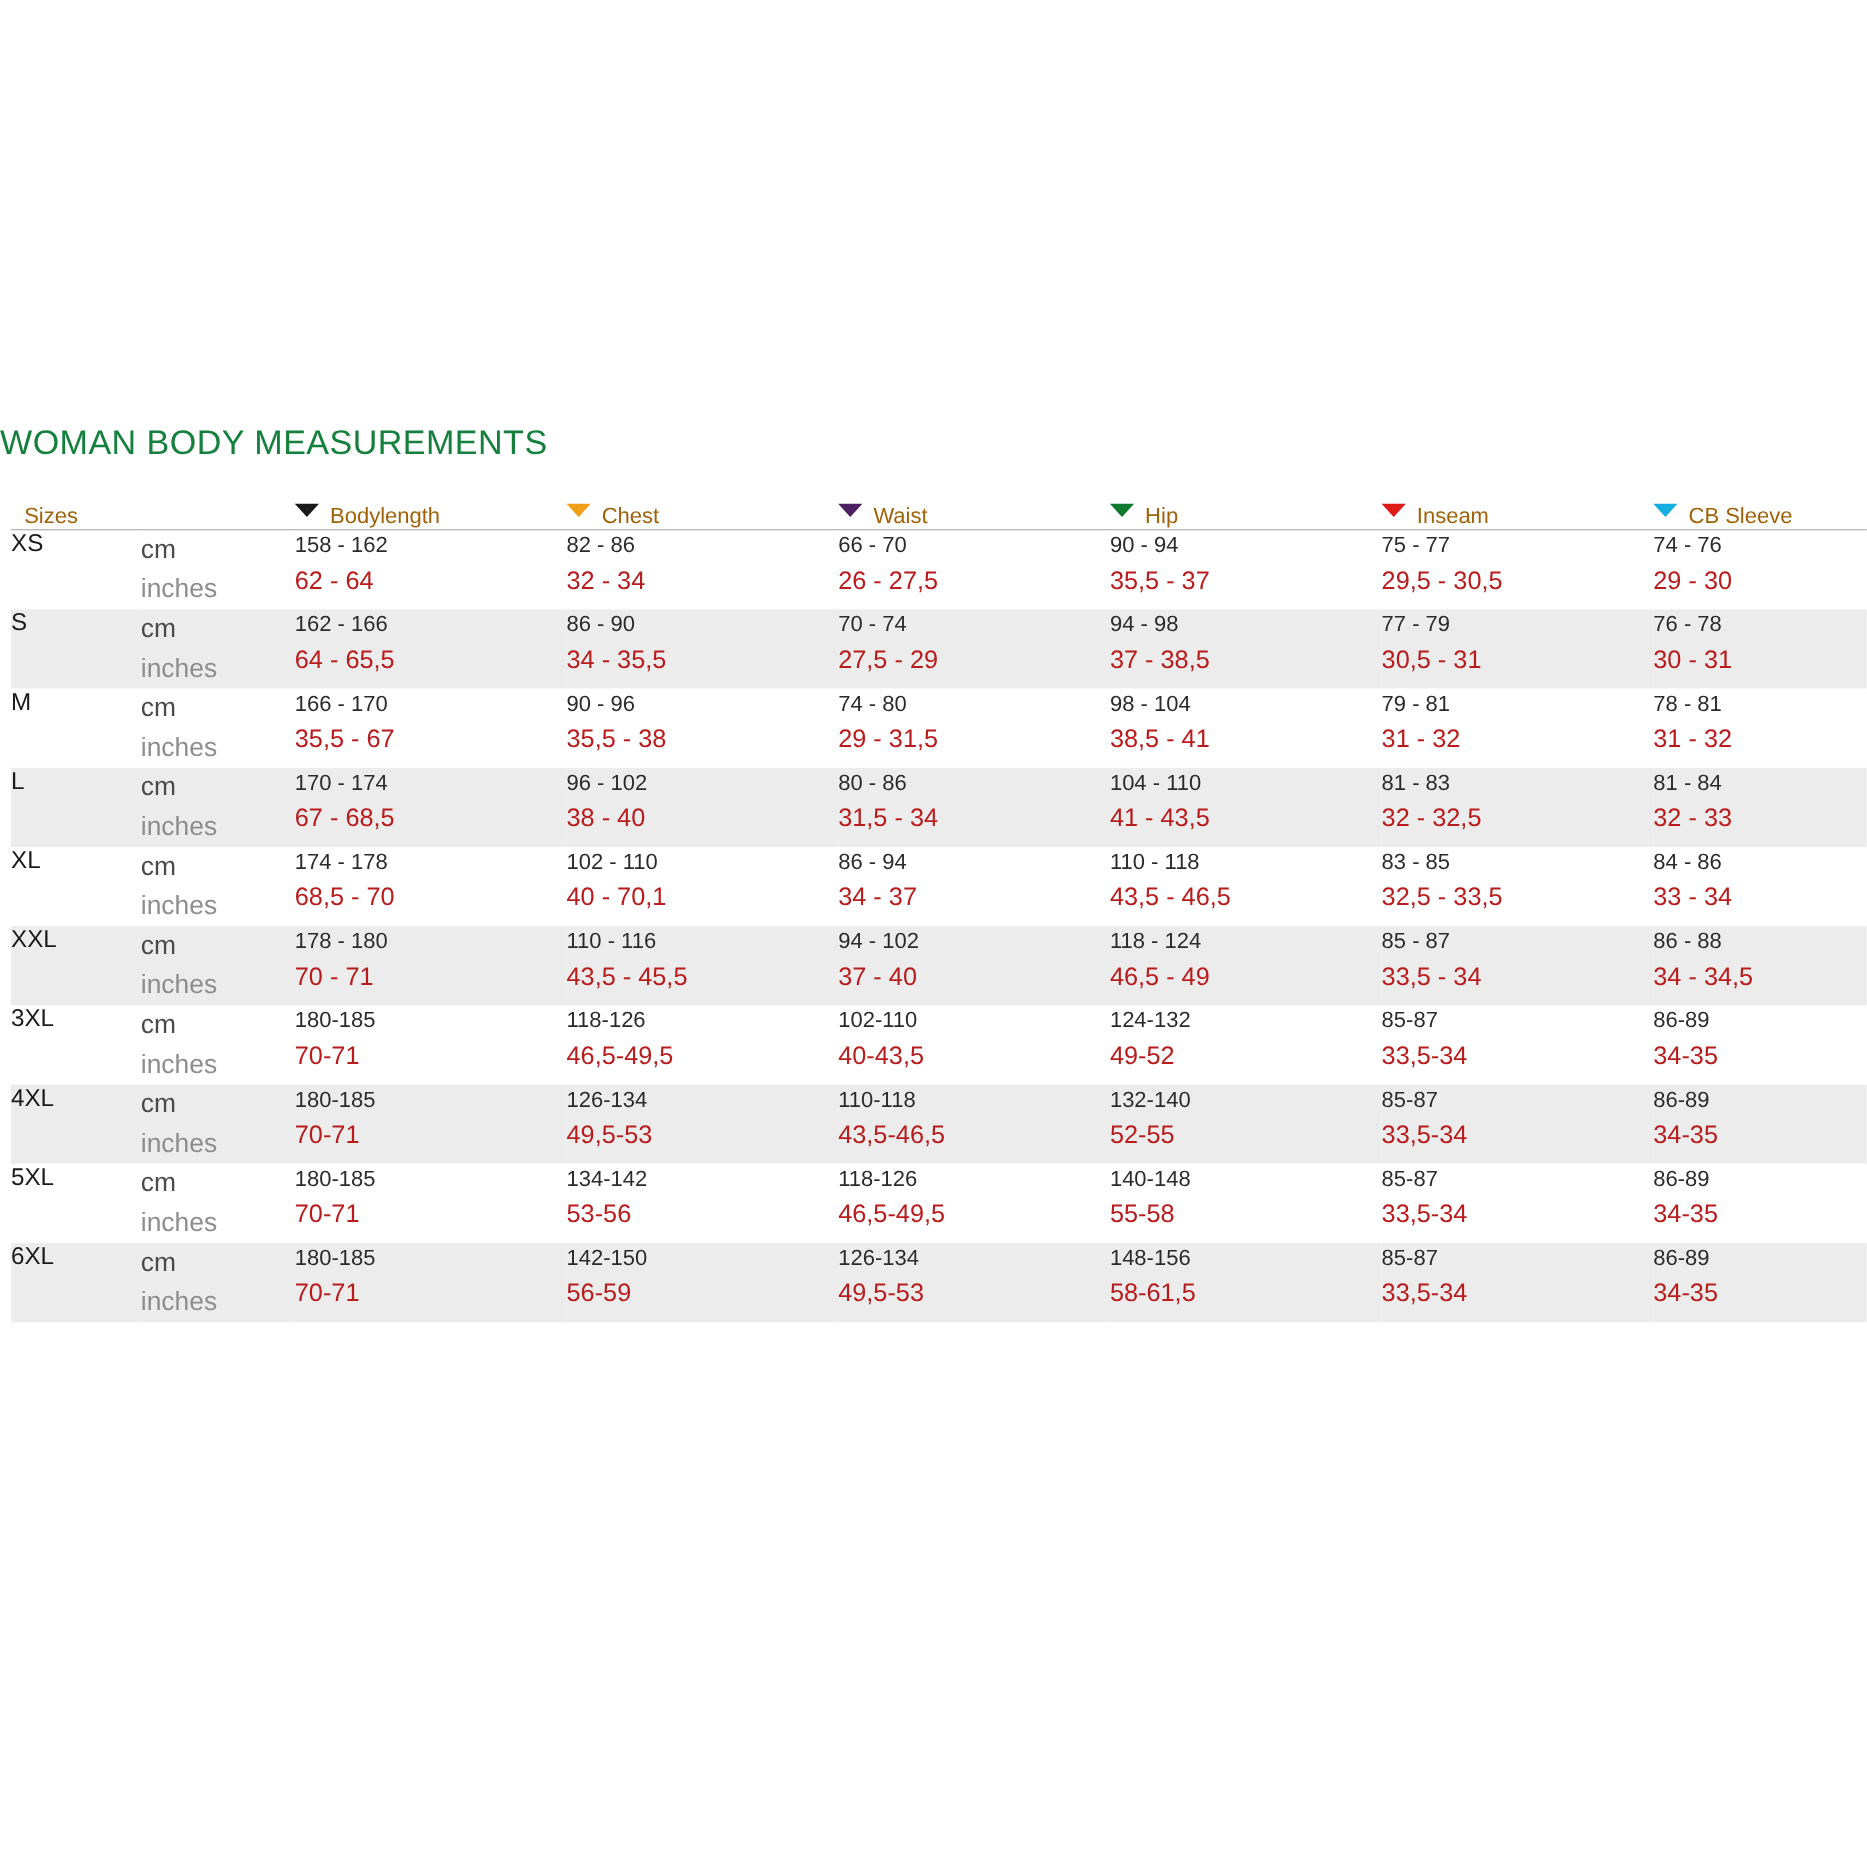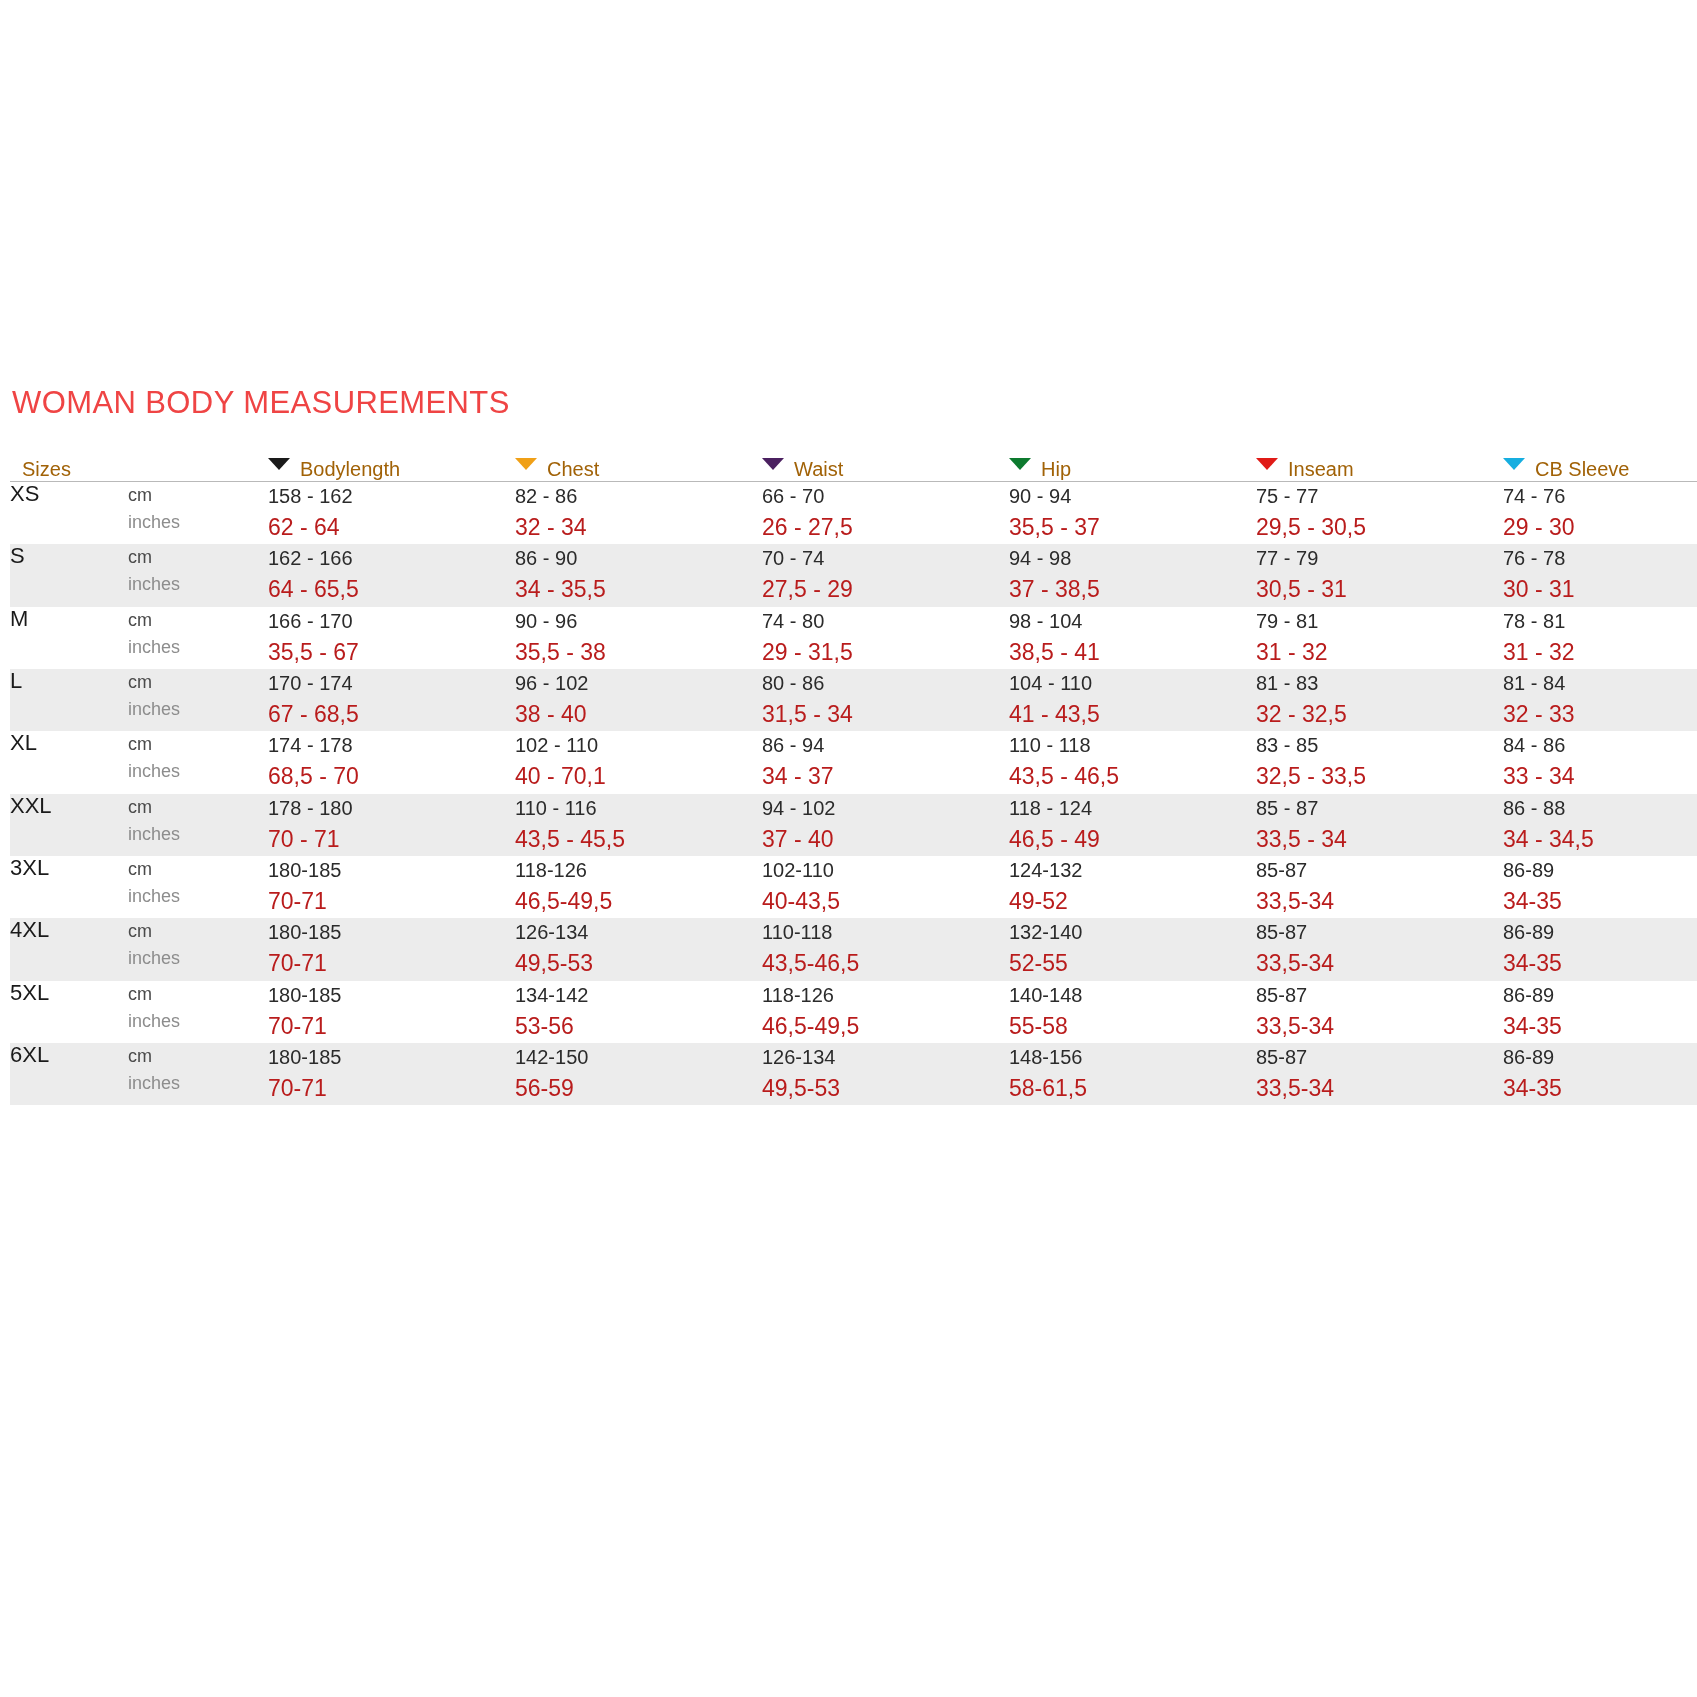--- a/index.html
+++ b/index.html
@@ -22,23 +22,22 @@
   }
   .content {
     position: absolute;
     left: 0px;
     top: 385px;
     width: 1697px;
   }
   .title {
     font-size: 31px;
     letter-spacing: 0.4px;
-    color: #ef4444;
+    color: #15803d;
     font-weight: 400;
-    padding-left: 12px;
     margin-bottom: 37px;
     white-space: nowrap;
   }
   table.chart {
     border-collapse: collapse;
     width: 1640px;
     margin-left: 10px;
     table-layout: fixed;
   }
   table.chart td, table.chart th {
@@ -79,21 +78,21 @@
 
   td.size-cell {
     font-size: 22px;
     color: #1a1a1a;
     padding: 14px 0 14px 12px;
     line-height: 1.12;
     font-weight: 400;
     margin-left: 21px;
   }
   td.unit-cell {
-    font-size: 18px;
+    font-size: 24px;
     color: #5f5f5f;
     padding: 15px 0 14px 0;
     line-height: 1.5;
     margin-left: 40px;
   }
   td.unit-cell .u-cm { display: block; color: #4a4a4a; }
   td.unit-cell .u-in { display: block; color: #8d8d8d; }
 
   td.data-cell {
     font-size: 20px;

